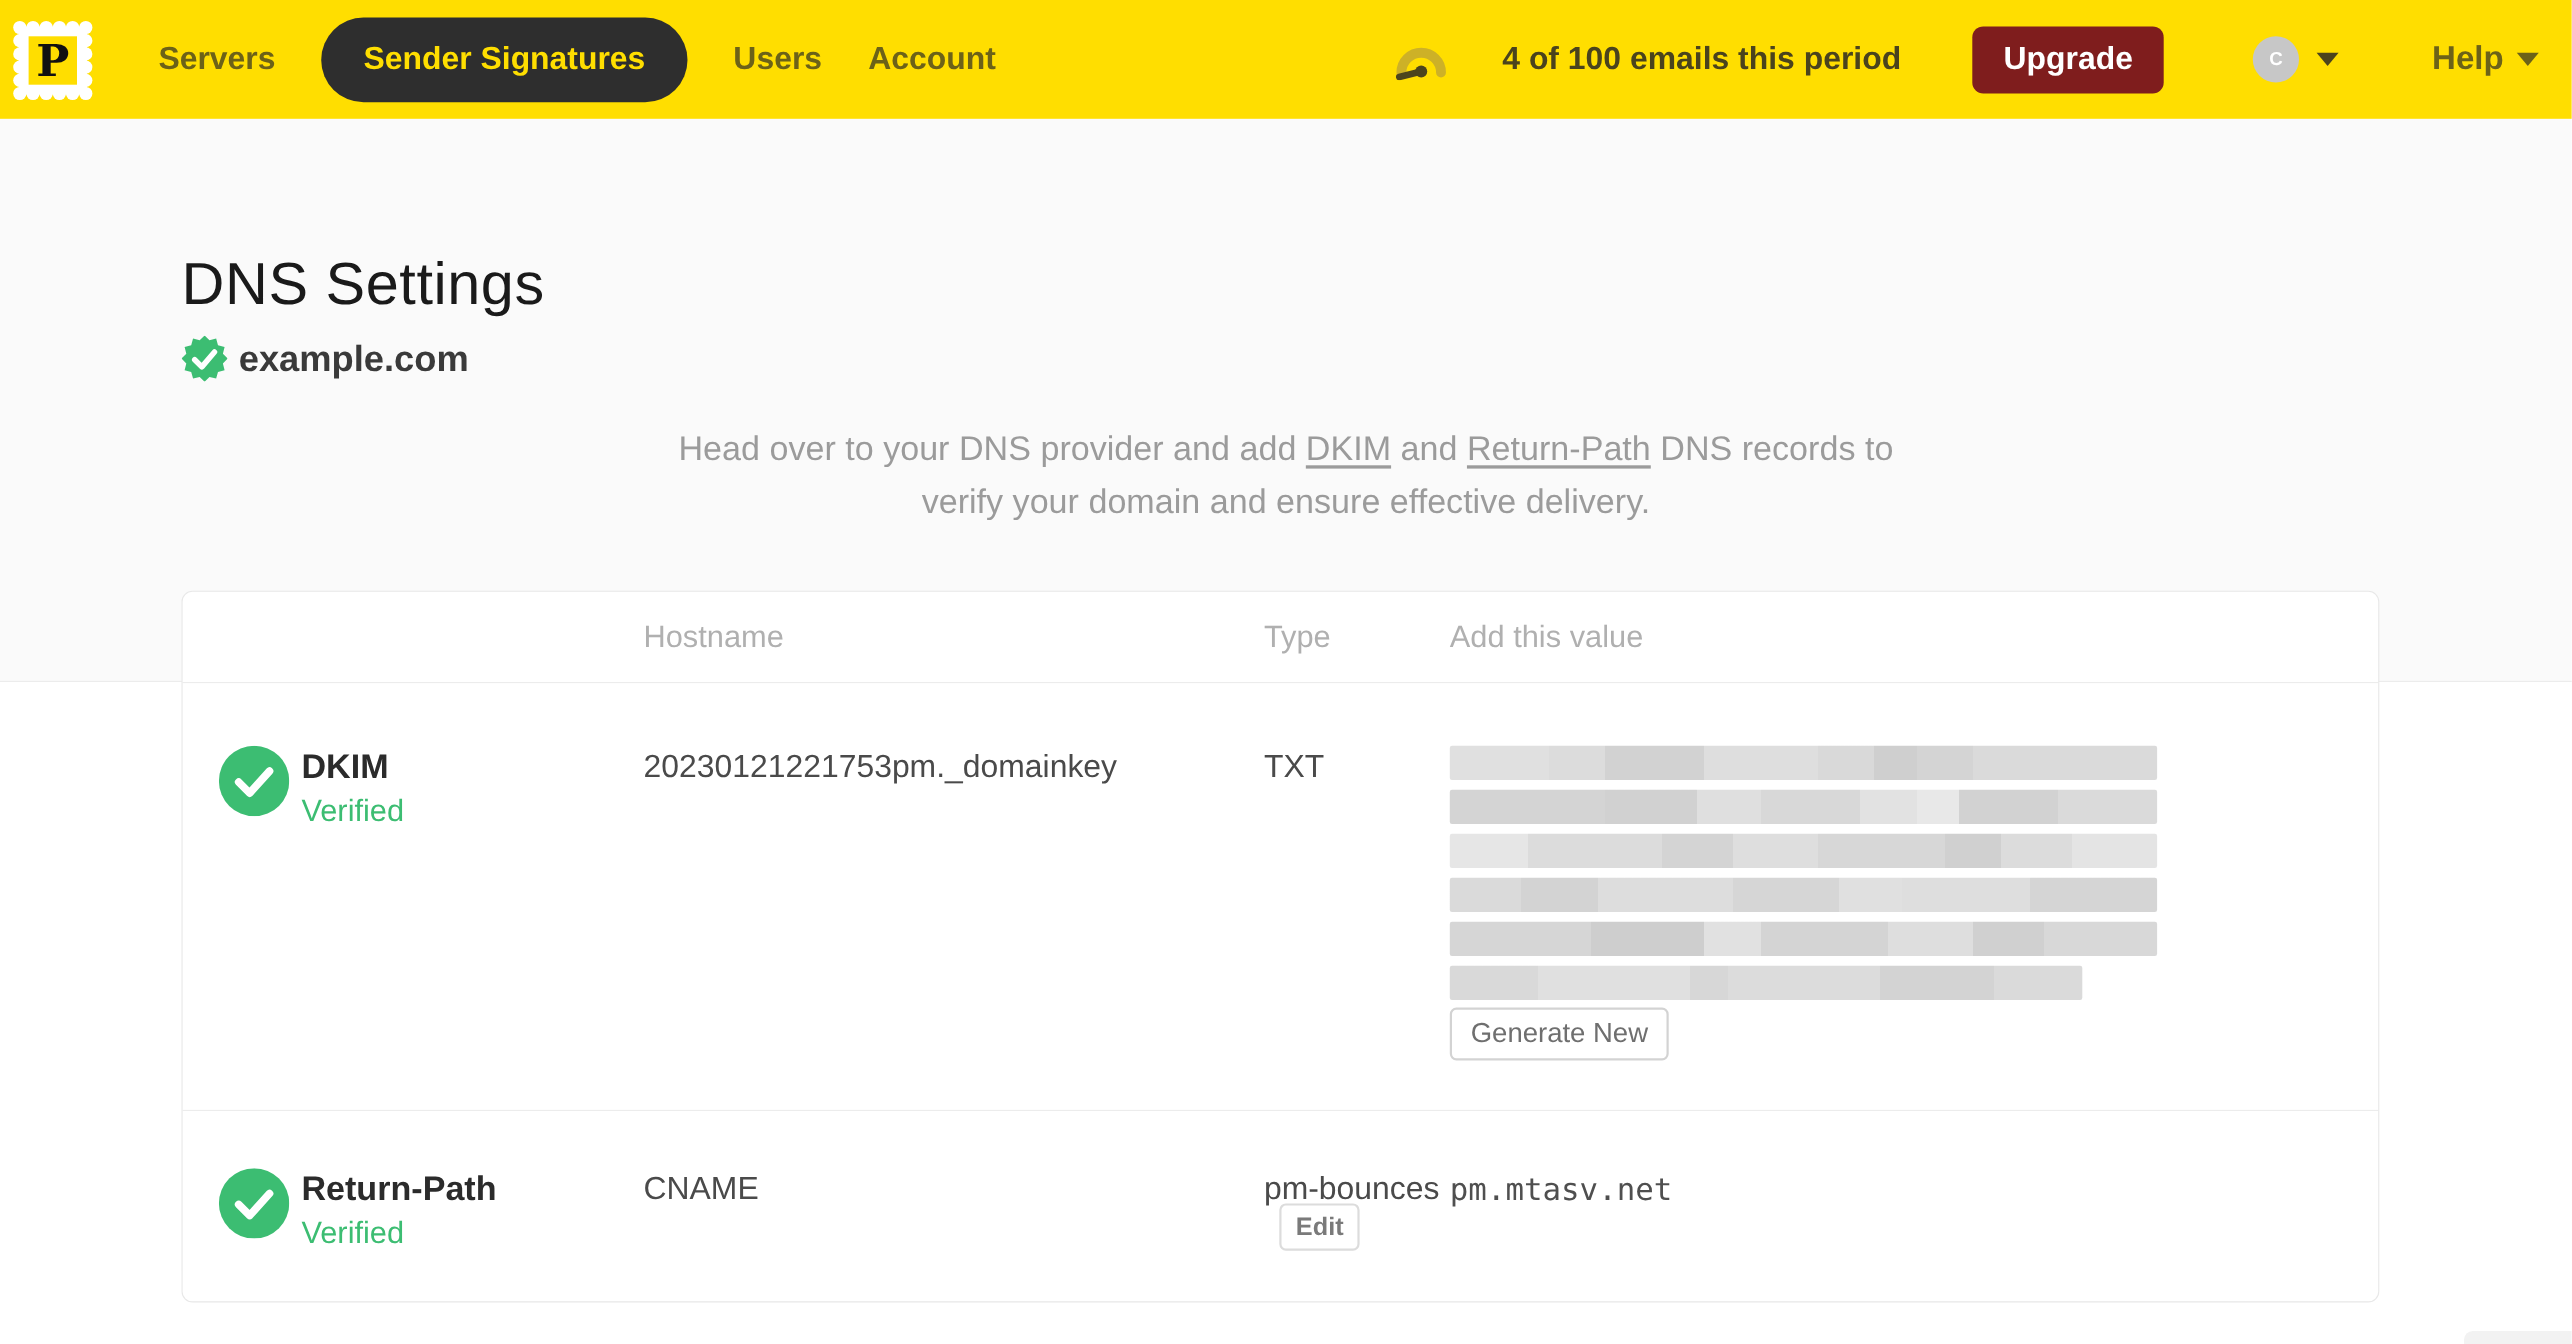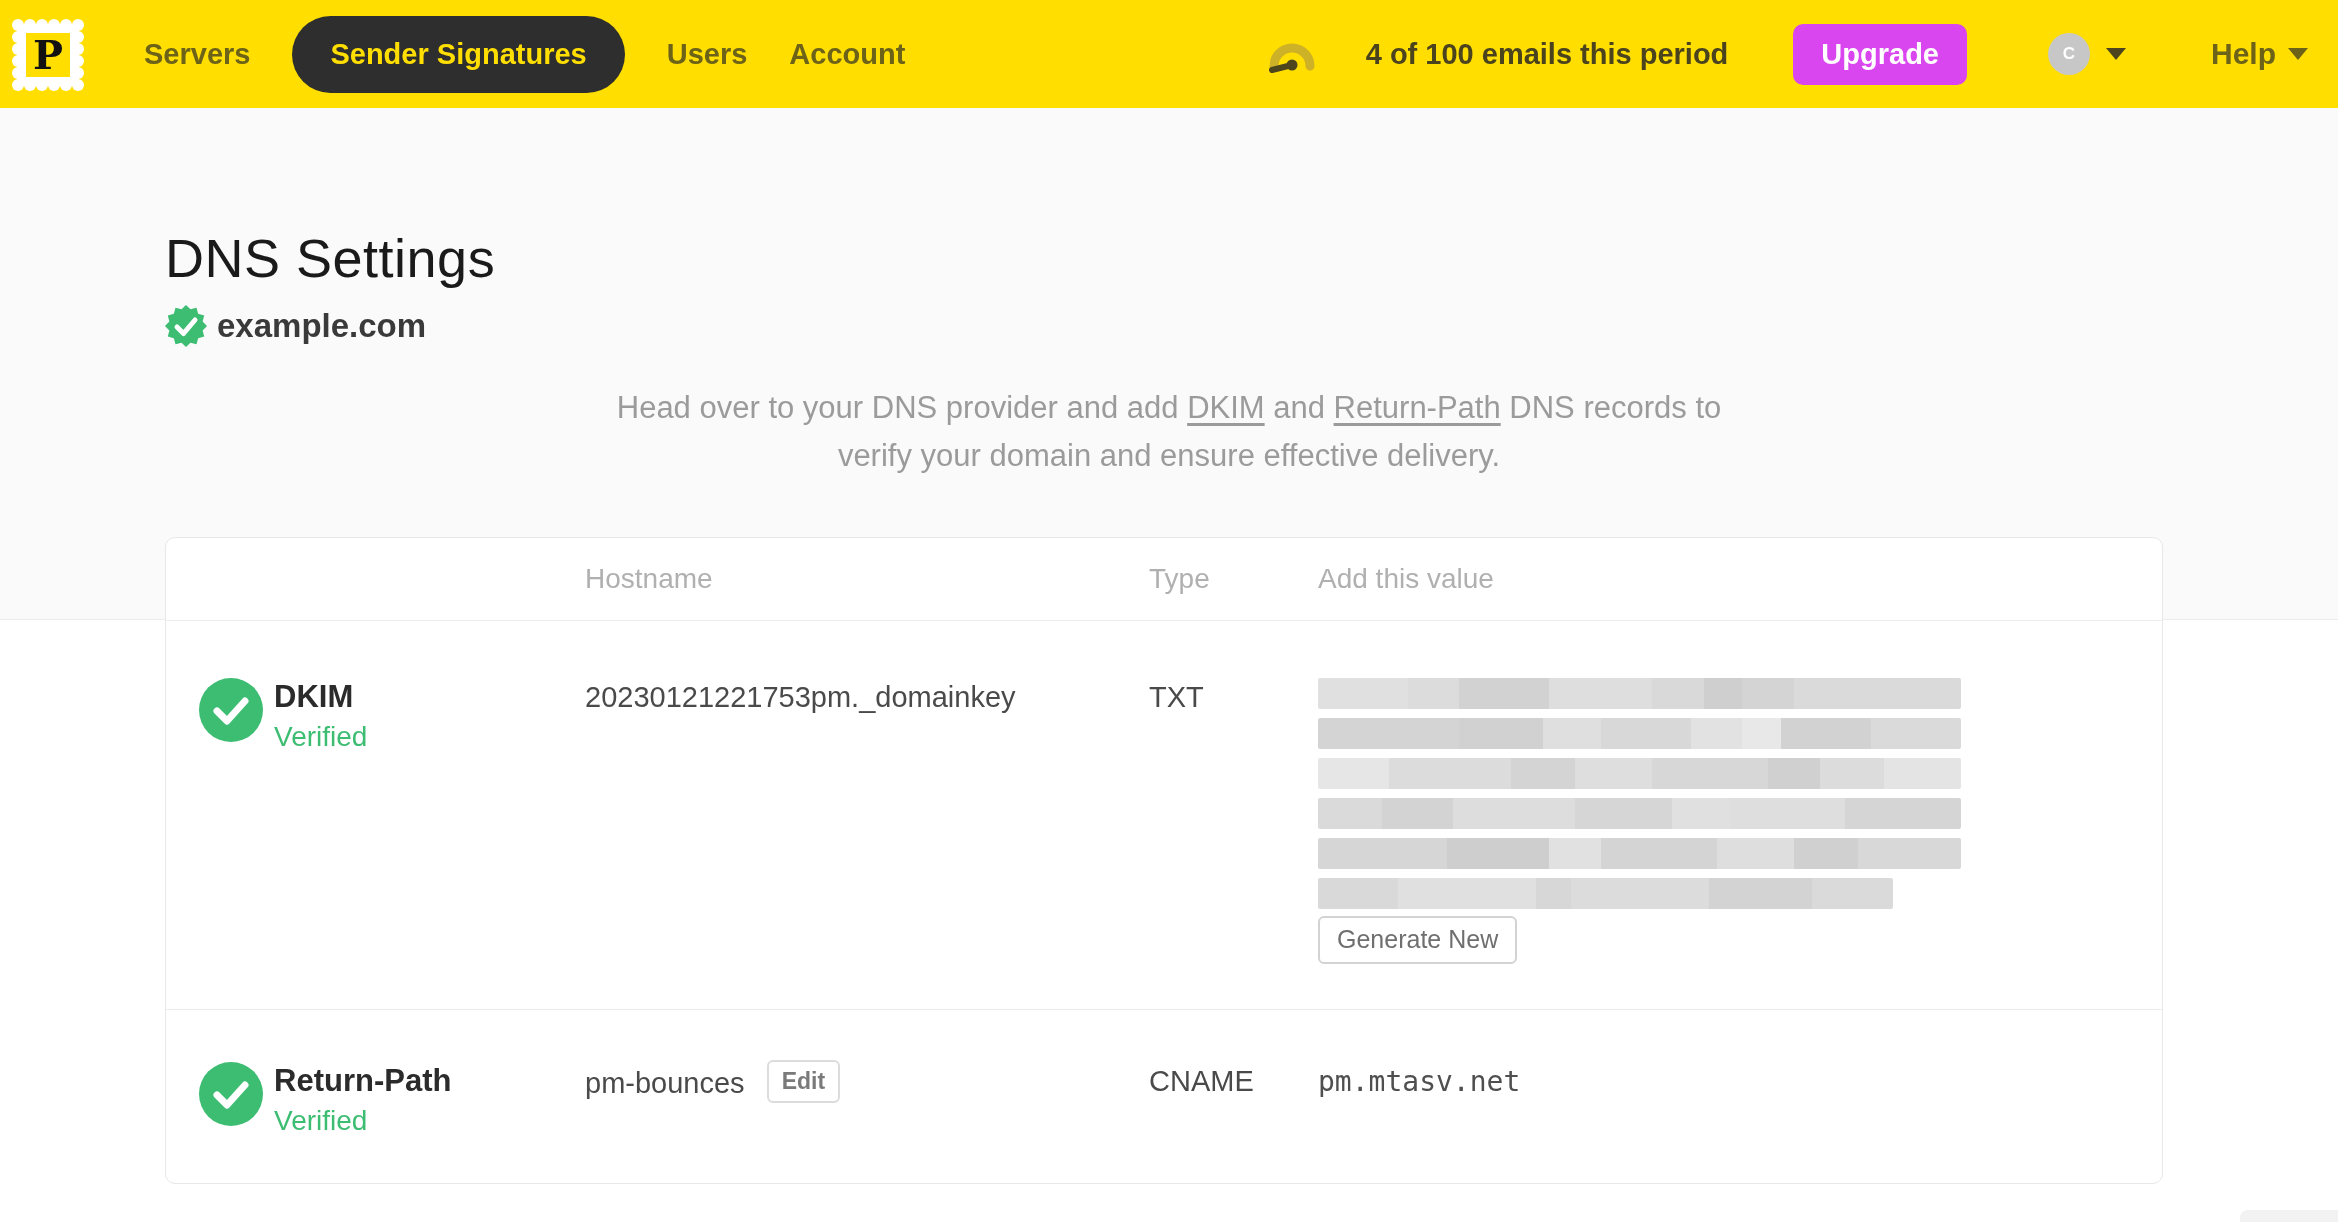--- a/index.html
+++ b/index.html
@@ -22,21 +22,21 @@
     white-space:nowrap;
   }
   .navlink.active {
     background:#2e2e2e; color:#ffde00; border-radius:42px;
     padding:24px 38px; line-height:1;
   }
   .nav-right { margin-left:auto; display:flex; align-items:center;gap:39px; }
   .gauge-wrap { width:46px; height:38px; margin-right:12px; display:flex; align-items:flex-end; }
   .usage { font-size:29px; font-weight:bold; color:#4a431d; white-space:nowrap; }
   .upgrade-btn {
-    margin-left:26px; background:#d946ef; color:#ffffff; border:none; cursor:pointer;
+    margin-left:26px; background:#7f1d1d; color:#ffffff; border:none; cursor:pointer;
     font-family:"Liberation Sans", sans-serif; font-size:29px; font-weight:bold;
     padding:16px 28px; border-radius:10px; line-height:1;
   }
   .avatar-group { display:flex; align-items:center; margin-left:42px; cursor:pointer; }
   .avatar {
     width:42px; height:42px; border-radius:50%; background:#c7c7c7;
     color:#ffffff; font-size:17px; font-weight:bold;
     display:flex; align-items:center; justify-content:center;
   }
   .caret {
@@ -254,23 +254,23 @@
           <svg viewBox="0 0 64 64" width="64" height="64">
             <circle cx="32" cy="32" r="32" fill="#3cbd72"></circle>
             <polyline points="18,33 28,43 46,23" fill="none" stroke="#ffffff" stroke-width="7" stroke-linecap="round" stroke-linejoin="round"></polyline>
           </svg>
         </span>
         <div class="label-stack">
           <div class="rec-name">Return-Path</div>
           <div class="rec-status">Verified</div>
         </div>
       </div>
+      <div class="cell">CNAME</div>
       <div class="cell">
         <span>pm-bounces</span>
         <button class="edit-btn">Edit</button>
       </div>
-      <div class="cell">CNAME</div>
       <div class="mono-val">pm.mtasv.net</div>
     </div>
   </section>
 </main>
 
 <div class="corner-artifact"></div>
 
 </body></html>

